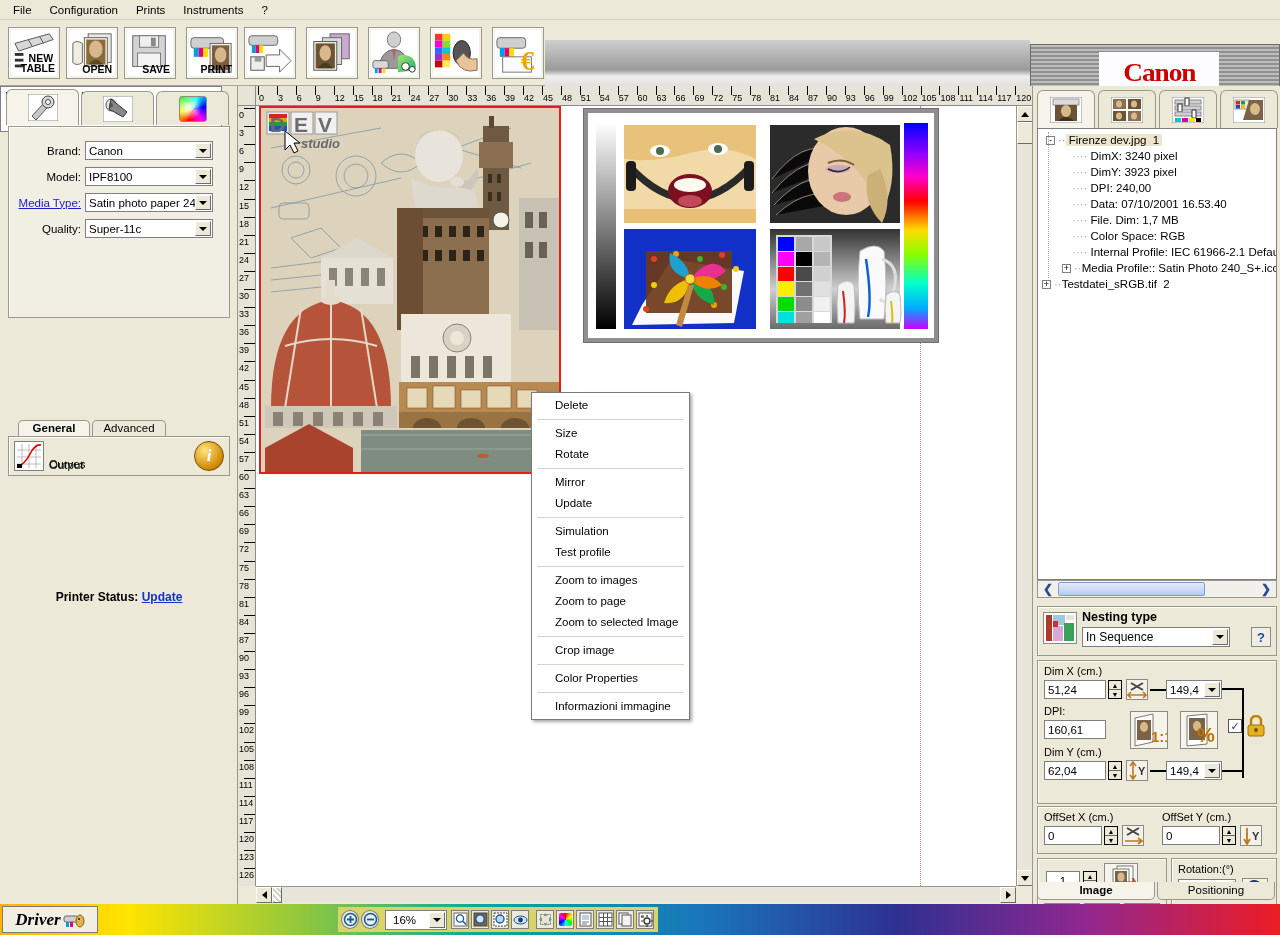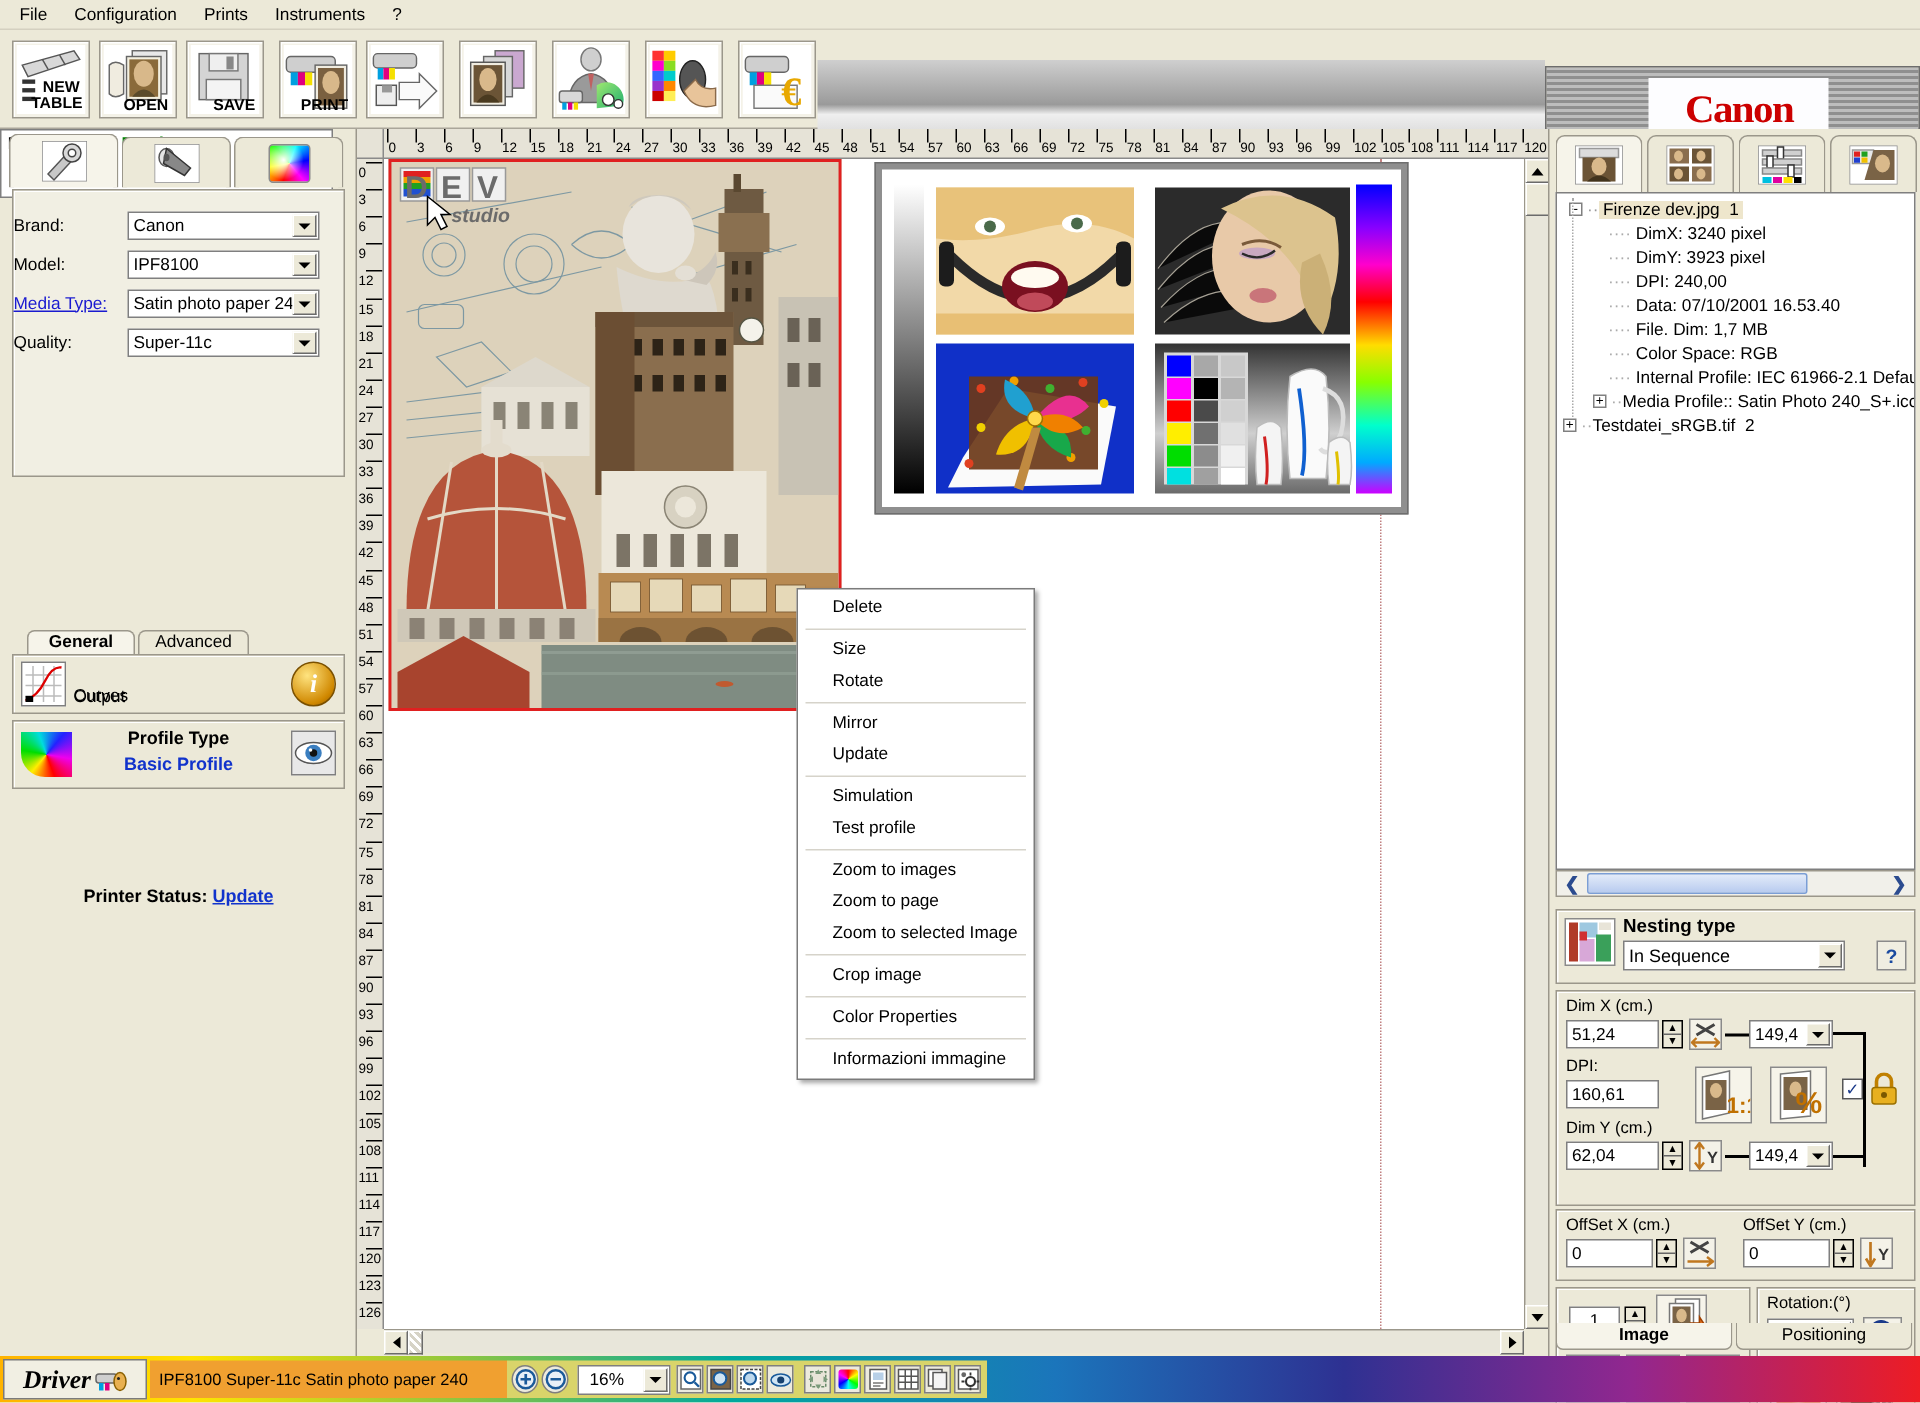--- a/index.html
+++ b/index.html
@@ -81,21 +81,21 @@
   }
   .ltab.sel { background:#f6f4ea; height:36px; top:-2px; z-index:3; }
   .ltab .gi { width:28px; height:26px; border:1px solid #8a8a8a; background:#fff; }
 
   .lbox {
     position:absolute; background:#ece9d8;
     border:1px solid #9b978b; box-shadow:1px 1px 0 #fff inset;
   }
   #form-box { left:8px; top:40px; width:222px; height:192px; background:#f1efe3; }
   .frow { position:absolute; height:19px; display:flex; align-items:center; }
-  .flabel { font-size:11.5px; color:#000; text-align:left; width:76px; padding-right:4px; }
+  .flabel { font-size:11.5px; color:#000; text-align:right; width:76px; padding-right:4px; }
   .flabel.link { color:#1a1ad0; text-decoration:underline; }
   .combo {
     height:19px; background:#fff; border:1px solid #7f7f7f;
     display:flex; align-items:center; position:relative;
     font-size:11.5px; padding-left:3px; cursor:pointer;
   }
   .combo .arrow {
     position:absolute; right:1px; top:1px; width:16px; height:15px;
     background:#ece9d8; border:1px solid #fff;
     border-right-color:#6b6b6b; border-bottom-color:#6b6b6b;
@@ -461,34 +461,20 @@
         </g>
         <path d="M2 25 Q10 22 15 12 T26 3" stroke="#d00" fill="none" stroke-width="1.6"></path>
         <rect x="2" y="22" width="5" height="4" fill="#000"></rect>
       </svg>
     </div>
     <div style="position:absolute;left:40px;top:20px;font-size:11.5px;line-height:16px">Output</div>
     <div style="position:absolute;left:40px;top:19px;font-size:11.5px;line-height:16px">Curves</div>
     <div style="position:absolute;right:5px;top:4px;width:30px;height:30px;border-radius:50%;background:radial-gradient(circle at 35% 30%,#ffe480,#d08800 70%,#8a5500);border:1px solid #7a5000;display:flex;align-items:center;justify-content:center;color:#fff;font-weight:bold;font-style:italic;font-family:'Liberation Serif',serif;font-size:17px">i</div>
   </div>
 
-  <div id="profile-box" class="lbox">
-    <div style="position:absolute;left:5px;top:7px;width:34px;height:30px;border-radius:0 0 0 16px;background:conic-gradient(from 160deg,#ff0000,#ffee00,#00dd00,#00dddd,#2222ff,#ee00ee,#ff0000)"></div>
-    <div style="position:absolute;left:46px;top:4px;width:128px;text-align:center;font-size:12px;font-weight:bold">Profile Type</div>
-    <div style="position:absolute;left:46px;top:21px;width:128px;text-align:center;font-size:12px;font-weight:bold;color:#1133cc">Basic Profile</div>
-    <div class="sm-btn" style="position:absolute;right:5px;top:6px;width:30px;height:30px;overflow:hidden">
-      <svg width="28" height="28" viewBox="0 0 28 28">
-        <rect width="28" height="28" fill="#e8e8e8"></rect>
-        <ellipse cx="14" cy="14" rx="12" ry="7" fill="#fff" stroke="#555"></ellipse>
-        <circle cx="14" cy="14" r="5.5" fill="#3a7ec0"></circle>
-        <circle cx="14" cy="14" r="2.5" fill="#111"></circle>
-        <circle cx="12" cy="12" r="1.2" fill="#fff"></circle>
-      </svg>
-    </div>
-  </div>
 
 
   <div style="position:absolute;left:8px;top:504px;width:222px;text-align:center;font-size:12px;font-weight:bold">
     <span>Printer Status:</span>
     <span style="color:#1133cc;text-decoration:underline;cursor:pointer;font-weight:bold">Update</span>
   </div>
   <div id="status-box">
     <div style="padding:3px 4px;font-size:11.5px">
       <span>Printer Status:</span>
       <span style="color:#008000;font-weight:bold">Ready</span>
@@ -1310,23 +1296,20 @@
     <span id="drv-text">Driver</span>
     <svg width="22" height="20" viewBox="0 0 22 20" style="margin-left:2px">
       <rect x="1" y="6" width="14" height="6" rx="2" fill="#cfcfcf" stroke="#666"></rect>
       <rect x="3" y="12" width="3" height="5" fill="#00a0e0"></rect>
         <rect x="7" y="12" width="3" height="5" fill="#e0007f"></rect>
       <ellipse cx="17" cy="11" rx="4" ry="6" fill="#e8b050" stroke="#8a6000"></ellipse>
       <circle cx="16" cy="9" r="1" fill="#222"></circle>
     </svg>
   </div>
 
-  <div id="status-strip">
-    <span>IPF8100 Super-11c Satin photo paper 240</span>
-  </div>
 
   <div id="zoom-strip">
     <div class="zbtn" style="border-radius:50%">
       <svg width="15" height="15" viewBox="0 0 15 15">
         <circle cx="7.5" cy="7.5" r="6" fill="#e8f0f8" stroke="#1a5a9a" stroke-width="1.6"></circle>
         <path d="M7.5 4 L7.5 11 M4 7.5 L11 7.5" stroke="#1a5a9a" stroke-width="1.8"></path>
       </svg>
     </div>
     <div class="zbtn" style="border-radius:50%">
       <svg width="15" height="15" viewBox="0 0 15 15">

